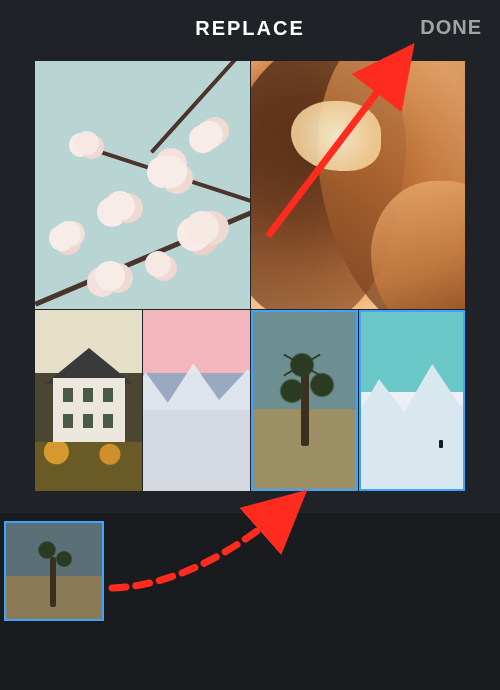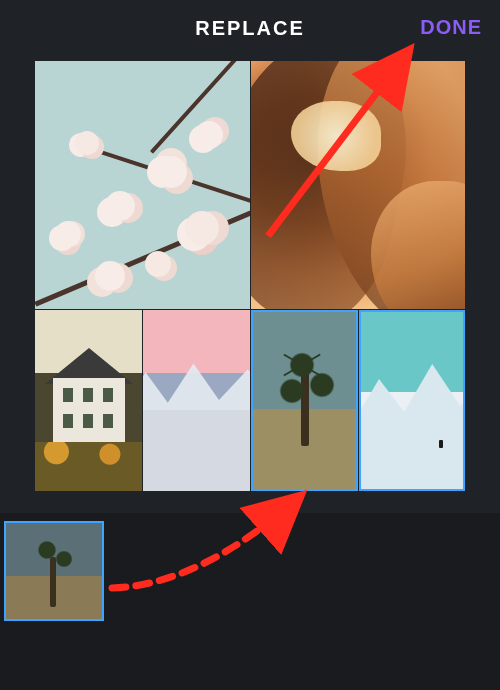--- a/index.html
+++ b/index.html
@@ -21,21 +21,21 @@
     .title {
       color: #ffffff;
       font-weight: 700;
       font-size: 20px;
       letter-spacing: 2px;
     }
     .done {
       position: absolute;
       right: 18px;
       top: 16px;
-      color: #8b5cf6;
+      color: #a3a3a3;
       font-weight: 700;
       font-size: 20px;
       letter-spacing: 1px;
       cursor: pointer;
     }
     .canvas {
       position: absolute;
       left: 35px;
       top: 61px;
       width: 430px;

